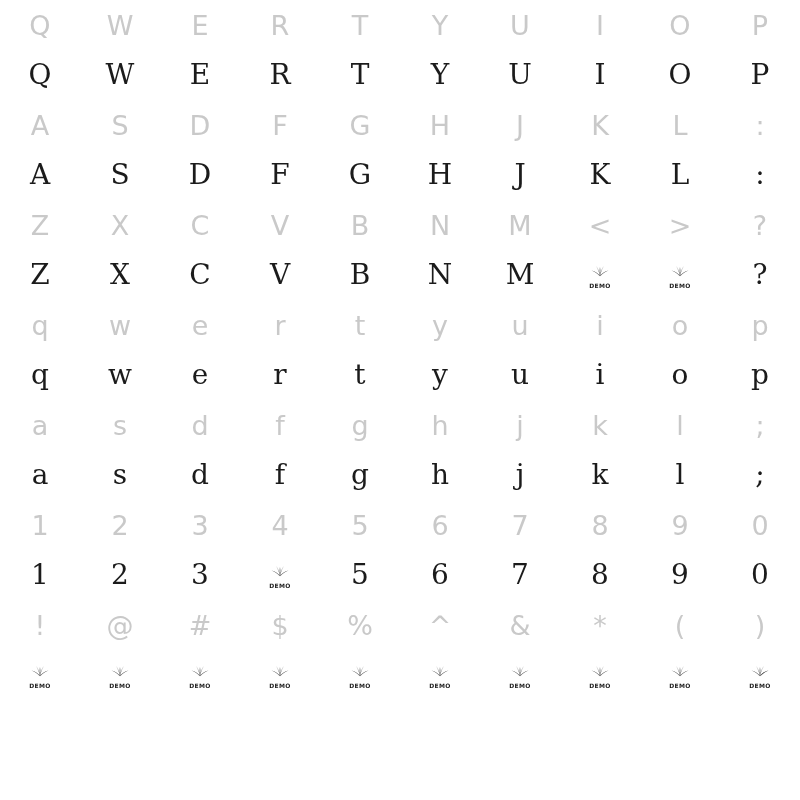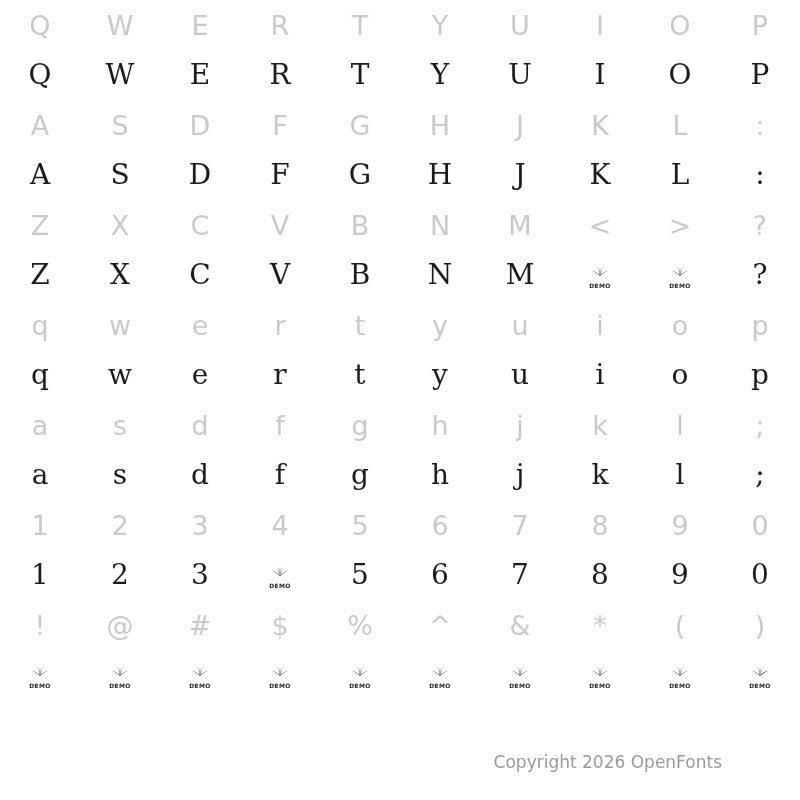--- a/index.html
+++ b/index.html
@@ -342,14 +342,13 @@
             </svg><span class="lbl">DEMO</span></span></div>
         <div class="cell"><span class="notdef"><svg class="leaves" viewBox="0 0 22 14" xmlns="http://www.w3.org/2000/svg">
               <path d="M11 13 C10.2 9 9 6 7 3 C9 5.5 10.3 8.5 11 12 Z" fill="#1b1b1b"></path>
               <path d="M11 13 C11.8 9 13 6 15 3 C13 5.5 11.7 8.5 11 12 Z" fill="#1b1b1b"></path>
               <path d="M11 13 C8.8 10 6 8.4 2.5 7.6 C5.8 9 8.4 10.7 10.6 13 Z" fill="#1b1b1b"></path>
               <path d="M11 13 C13.2 10 16 8.4 19.5 7.6 C16.2 9 13.6 10.7 11.4 13 Z" fill="#1b1b1b"></path>
               <path d="M11 13.4 C10.7 10 10.6 7 11 4 C11.4 7 11.3 10 11 13.4 Z" fill="#1b1b1b"></path>
             </svg><span class="lbl">DEMO</span></span></div>
       </div>
     </div>
-  <div class="footer">Copyright 2026 OpenFonts</div>
 </div>
 
 </body></html>

